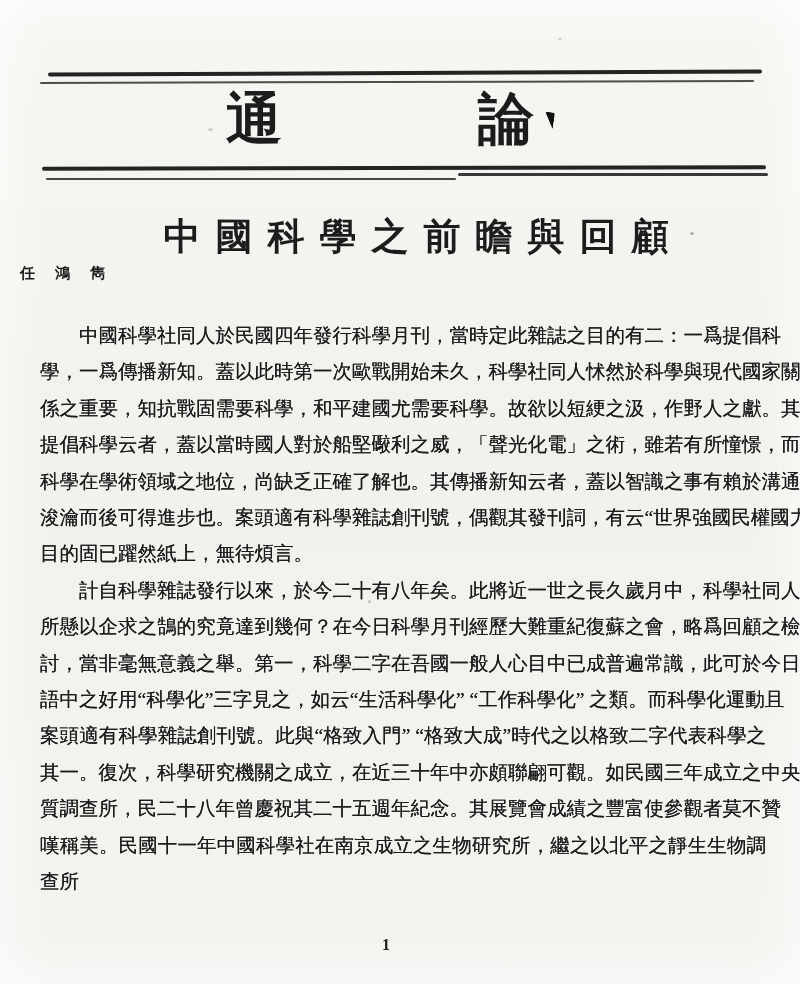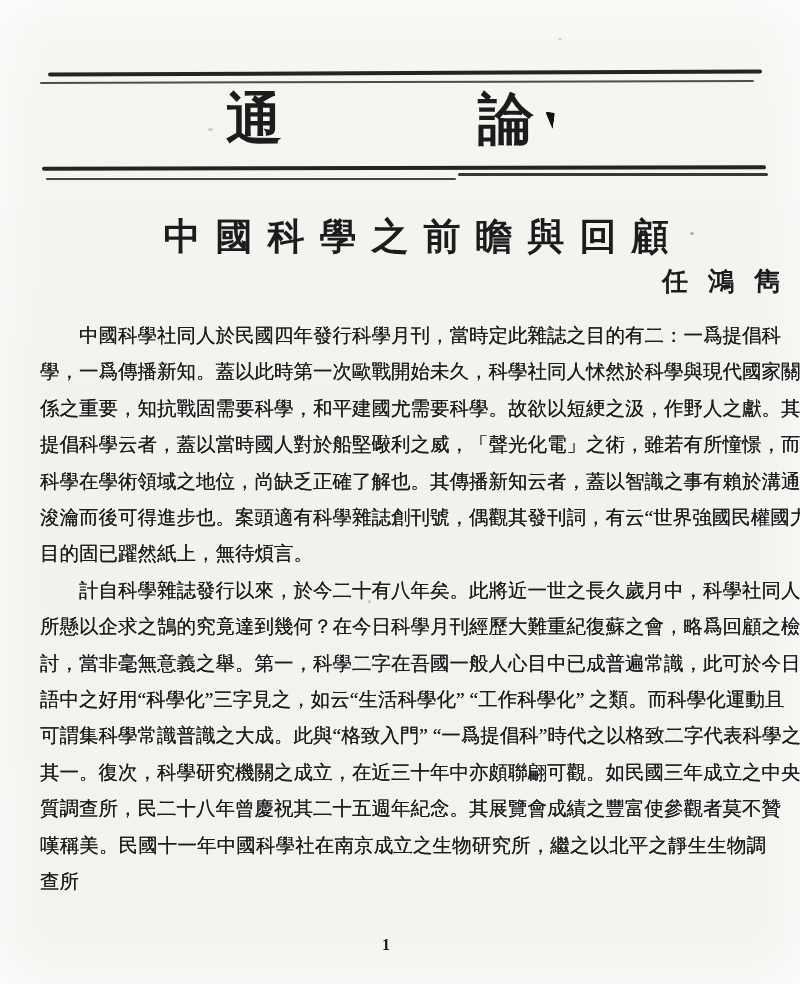--- a/index.html
+++ b/index.html
@@ -69,22 +69,22 @@
     font-weight: bold;
     letter-spacing: 15px;
     text-indent: 15px;
     white-space: nowrap;
   }
   .author {
     position: absolute;
     top: 264px;
     left: 0;
     width: 100%;
-    text-align: right;
-    font-size: 26px;
+    text-align: left;
+    font-size: 15px;
     font-weight: bold;
     letter-spacing: 20px;
     text-indent: 20px;
   }
 
   .body-text {
     position: absolute;
     top: 318px;
     left: 40px;
     right: 34px;
@@ -154,21 +154,21 @@
         <div class="line">提倡科學云者，蓋以當時國人對於船堅礮利之威，「聲光化電」之術，雖若有所憧憬，而於</div>
         <div class="line">科學在學術領域之地位，尚缺乏正確了解也。其傳播新知云者，蓋以智識之事有賴於溝通</div>
         <div class="line">浚瀹而後可得進步也。案頭適有科學雜誌創刊號，偶觀其發刊詞，有云“世界強國民權國力</div>
         <div class="line para-end">目的固已躍然紙上，無待煩言。</div>
       </div>
     <div>
         <div class="line">　　計自科學雜誌發行以來，於今二十有八年矣。此將近一世之長久歲月中，科學社同人</div>
         <div class="line">所懸以企求之鵠的究竟達到幾何？在今日科學月刊經歷大難重紀復蘇之會，略爲回顧之檢</div>
         <div class="line">討，當非毫無意義之舉。第一，科學二字在吾國一般人心目中已成普遍常識，此可於今日常</div>
         <div class="line">語中之好用“科學化”三字見之，如云“生活科學化” “工作科學化” 之類。而科學化運動且</div>
-        <div class="line">可謂集科學常識普識之大成。此與“格致入門” “一爲提倡科”時代之以格致二字代表科學之</div>
+        <div class="line">案頭適有科學雜誌創刊號。此與“格致入門” “格致大成”時代之以格致二字代表科學之</div>
         <div class="line">其一。復次，科學研究機關之成立，在近三十年中亦頗聯翩可觀。如民國三年成立之中央地</div>
         <div class="line">質調查所，民二十八年曾慶祝其二十五週年紀念。其展覽會成績之豐富使參觀者莫不贊</div>
         <div class="line para-end">嘆稱美。民國十一年中國科學社在南京成立之生物研究所，繼之以北平之靜生生物調查所</div>
       </div>
   </div>
 
   <div class="page-number">1</div>
 
   <div class="speck speck-1"></div>
   <div class="speck speck-2"></div>

